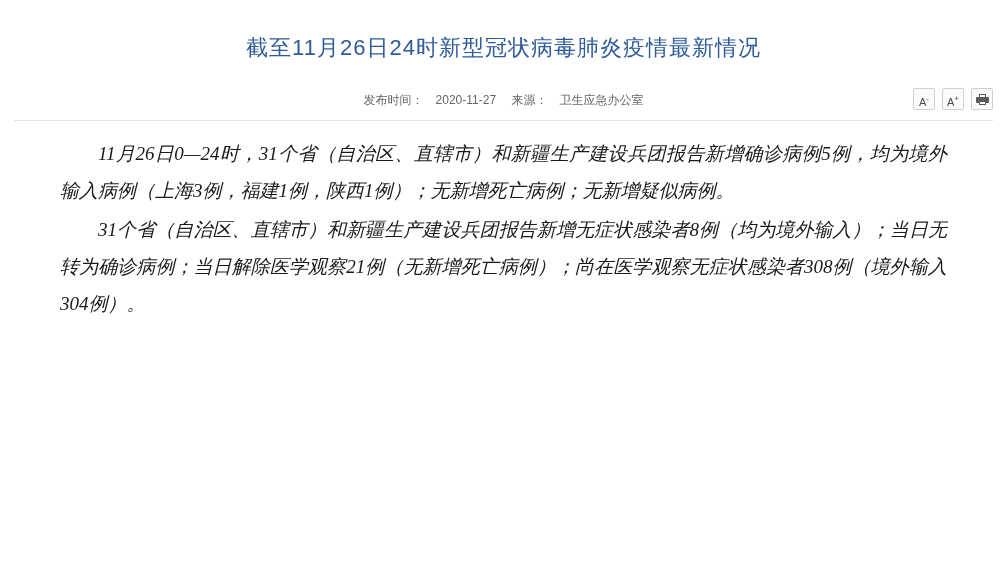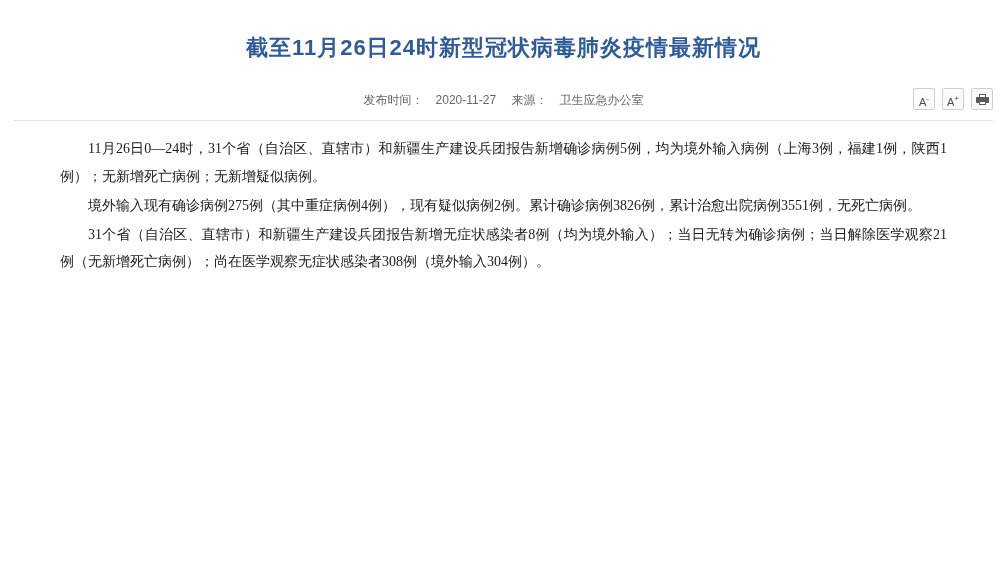--- a/index.html
+++ b/index.html
@@ -17,21 +17,21 @@
   .page {
     position: relative;
     width: 1007px;
     height: 568px;
     box-sizing: border-box;
   }
   .article-title {
     text-align: center;
     font-family: "Liberation Sans", "DejaVu Sans", sans-serif;
     font-size: 22px;
-    font-weight: bold;
+    font-weight: normal;
     color: #2f5b9b;
     letter-spacing: 1px;
     padding-top: 18px;
     padding-bottom: 8px;
     line-height: 1.4;
   }
   .meta-bar {
     position: relative;
     height: 30px;
     text-align: center;
@@ -110,24 +110,25 @@
     background: #fff;
     border: 1px solid #5a5a5a;
     box-sizing: border-box;
   }
   .divider {
     border-top: 1px solid #e2e2e2;
     margin: 4px 14px 0 14px;
   }
   .content {
     padding: 14px 60px 0 60px;
-    font-size: 14px;
+    font-size: 19px;
     line-height: 1.95;
     color: #1a1a1a;
     text-align: justify;
+    font-style: italic;
   }
   .content p {
     margin: 0 0 2px 0;
     text-indent: 2em;
   }
 </style>
 </head>
 <body>
 
 <div class="page">
@@ -154,17 +155,16 @@
           <span class="paper"></span>
         </span>
       </div>
     </div>
   </div>
 
   <div class="divider"></div>
 
   <div class="content">
     <p>11月26日0—24时，31个省（自治区、直辖市）和新疆生产建设兵团报告新增确诊病例5例，均为境外输入病例（上海3例，福建1例，陕西1例）；无新增死亡病例；无新增疑似病例。</p>
-    <p>境外输入现有确诊病例275例（其中重症病例4例），现有疑似病例2例。累计确诊病例3826例，累计治愈出院病例3551例，无死亡病例。</p>
     <p>31个省（自治区、直辖市）和新疆生产建设兵团报告新增无症状感染者8例（均为境外输入）；当日无转为确诊病例；当日解除医学观察21例（无新增死亡病例）；尚在医学观察无症状感染者308例（境外输入304例）。</p>
   </div>
 
 </div>
 
 </body></html>

